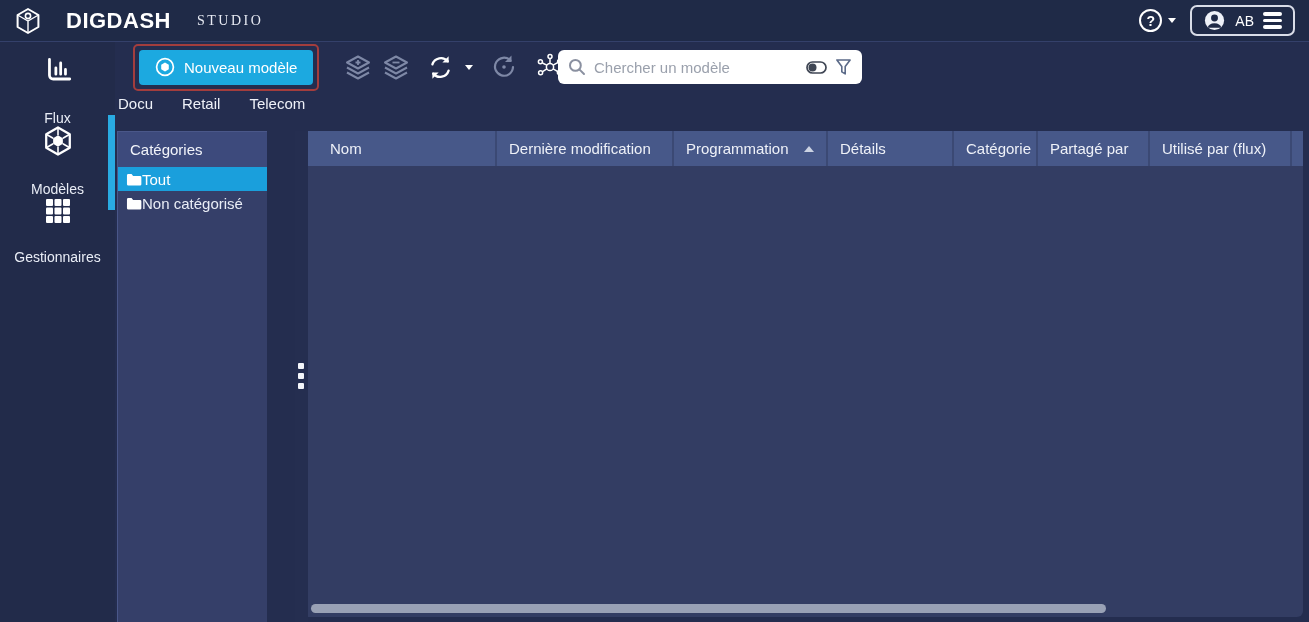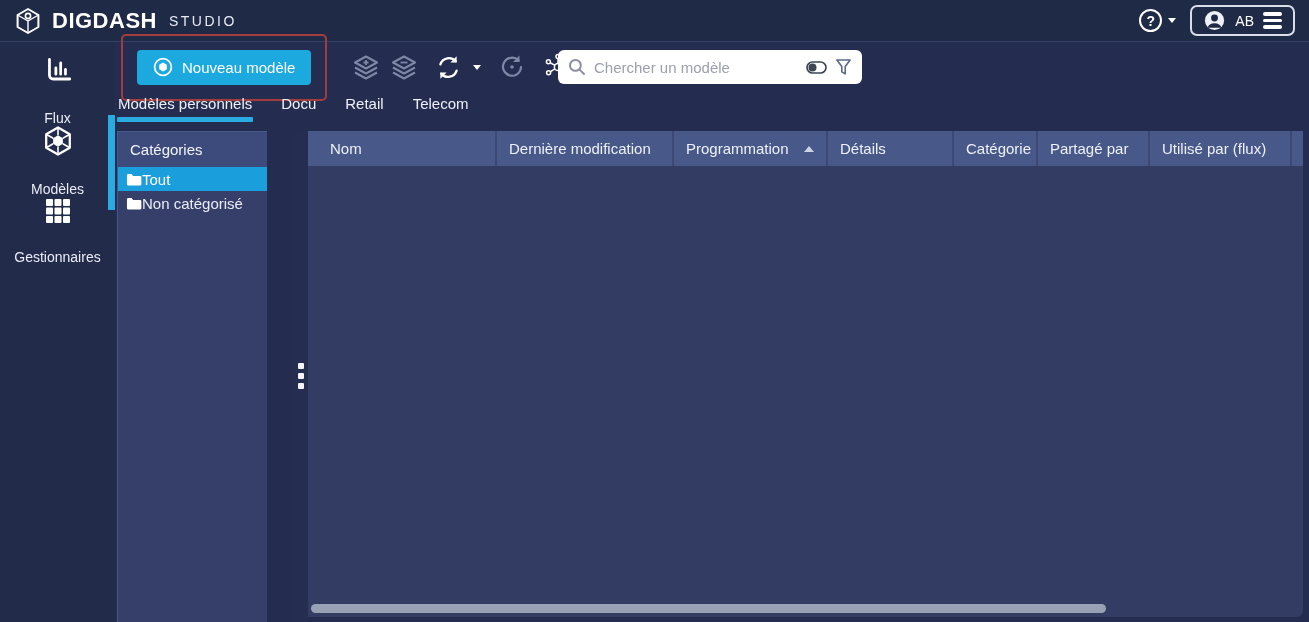--- a/index.html
+++ b/index.html
@@ -8,23 +8,23 @@
     font-family:"Liberation Sans","DejaVu Sans",sans-serif;
     background:#242d4f; color:#eef1f8; position:relative;
   }
 
   
   .topbar {
     position:absolute; top:0; left:0; width:1309px; height:42px;
     background:#1f2a47; border-bottom:1px solid #34406a;
     display:flex; align-items:center; padding:0 14px;
   }
-  .brand-wrap { display:flex; align-items:center; gap:10px; }
+  .brand-wrap { display:flex; align-items:center; gap:24px; }
   .brand { font-size:22px; font-weight:800; letter-spacing:0.5px; color:#fff; }
-  .brand-suffix { font-size:14px; font-weight:400; letter-spacing:2.5px; color:#e7eaf3; margin-left:2px; }
+  .brand-suffix { font-size:14px; font-weight:400; letter-spacing:2.5px; color:#e7eaf3; margin-left:2px;font-family:Liberation Serif, serif; }
   .topbar-right { margin-left:auto; display:flex; align-items:center; gap:14px; }
   .help-wrap { display:flex; align-items:center; gap:6px; cursor:pointer; }
   .help-circle {
     width:23px; height:23px; border:2px solid #fff; border-radius:50%;
     display:flex; align-items:center; justify-content:center;
     font-size:14px; font-weight:700; color:#fff;
   }
   .caret-down {
     width:0; height:0; border-left:5px solid transparent; border-right:5px solid transparent;
     border-top:6px solid #fff;
@@ -53,21 +53,21 @@
     position:absolute; left:108px; top:115px; width:7px; height:95px;
     background:#29abe2;
   }
 
   
   .toolbar {
     position:absolute; top:42px; left:117px; width:1192px; height:50px;
     display:flex; align-items:center;
   }
   .annotation-box {
-    border:2px solid #a33d3d; border-radius:5px; padding:14px; margin-left:4px;
+    border:2px solid #a33d3d; border-radius:5px; padding:4px; margin-left:16px;
   }
   .new-model-btn {
     background:#1ca9e0; color:#fff; border:none; border-radius:4px;
     height:35px; padding:0 16px; font-size:15px; font-family:inherit;
     display:flex; align-items:center; gap:9px; cursor:pointer;
   }
   .tool-icons { display:flex; align-items:center; margin-left:22px; gap:4px; }
   .icon-btn {
     width:34px; height:36px; display:flex; align-items:center; justify-content:center;
     cursor:pointer; border-radius:4px;
@@ -319,21 +319,20 @@
       <span>
         <svg width="17" height="19" viewBox="0 0 18 20">
           <path d="M2 2 H16 L10.8 9 V16.8 L7.2 14.6 V9 Z" fill="none" stroke="#5b6a88" stroke-width="1.7" stroke-linejoin="round"></path>
         </svg>
       </span>
     </span>
   </div>
 </div>
 
 <div class="tabs">
-  <div class="tab active">Modèles personnels</div>
   <div class="tab">Docu</div>
   <div class="tab">Retail</div>
   <div class="tab">Telecom</div>
 </div>
 
 <div class="cat-panel">
   <div class="cat-header">Catégories</div>
   <div class="cat-item selected">
     <span>
       <svg width="16" height="13" viewBox="0 0 16 13">

